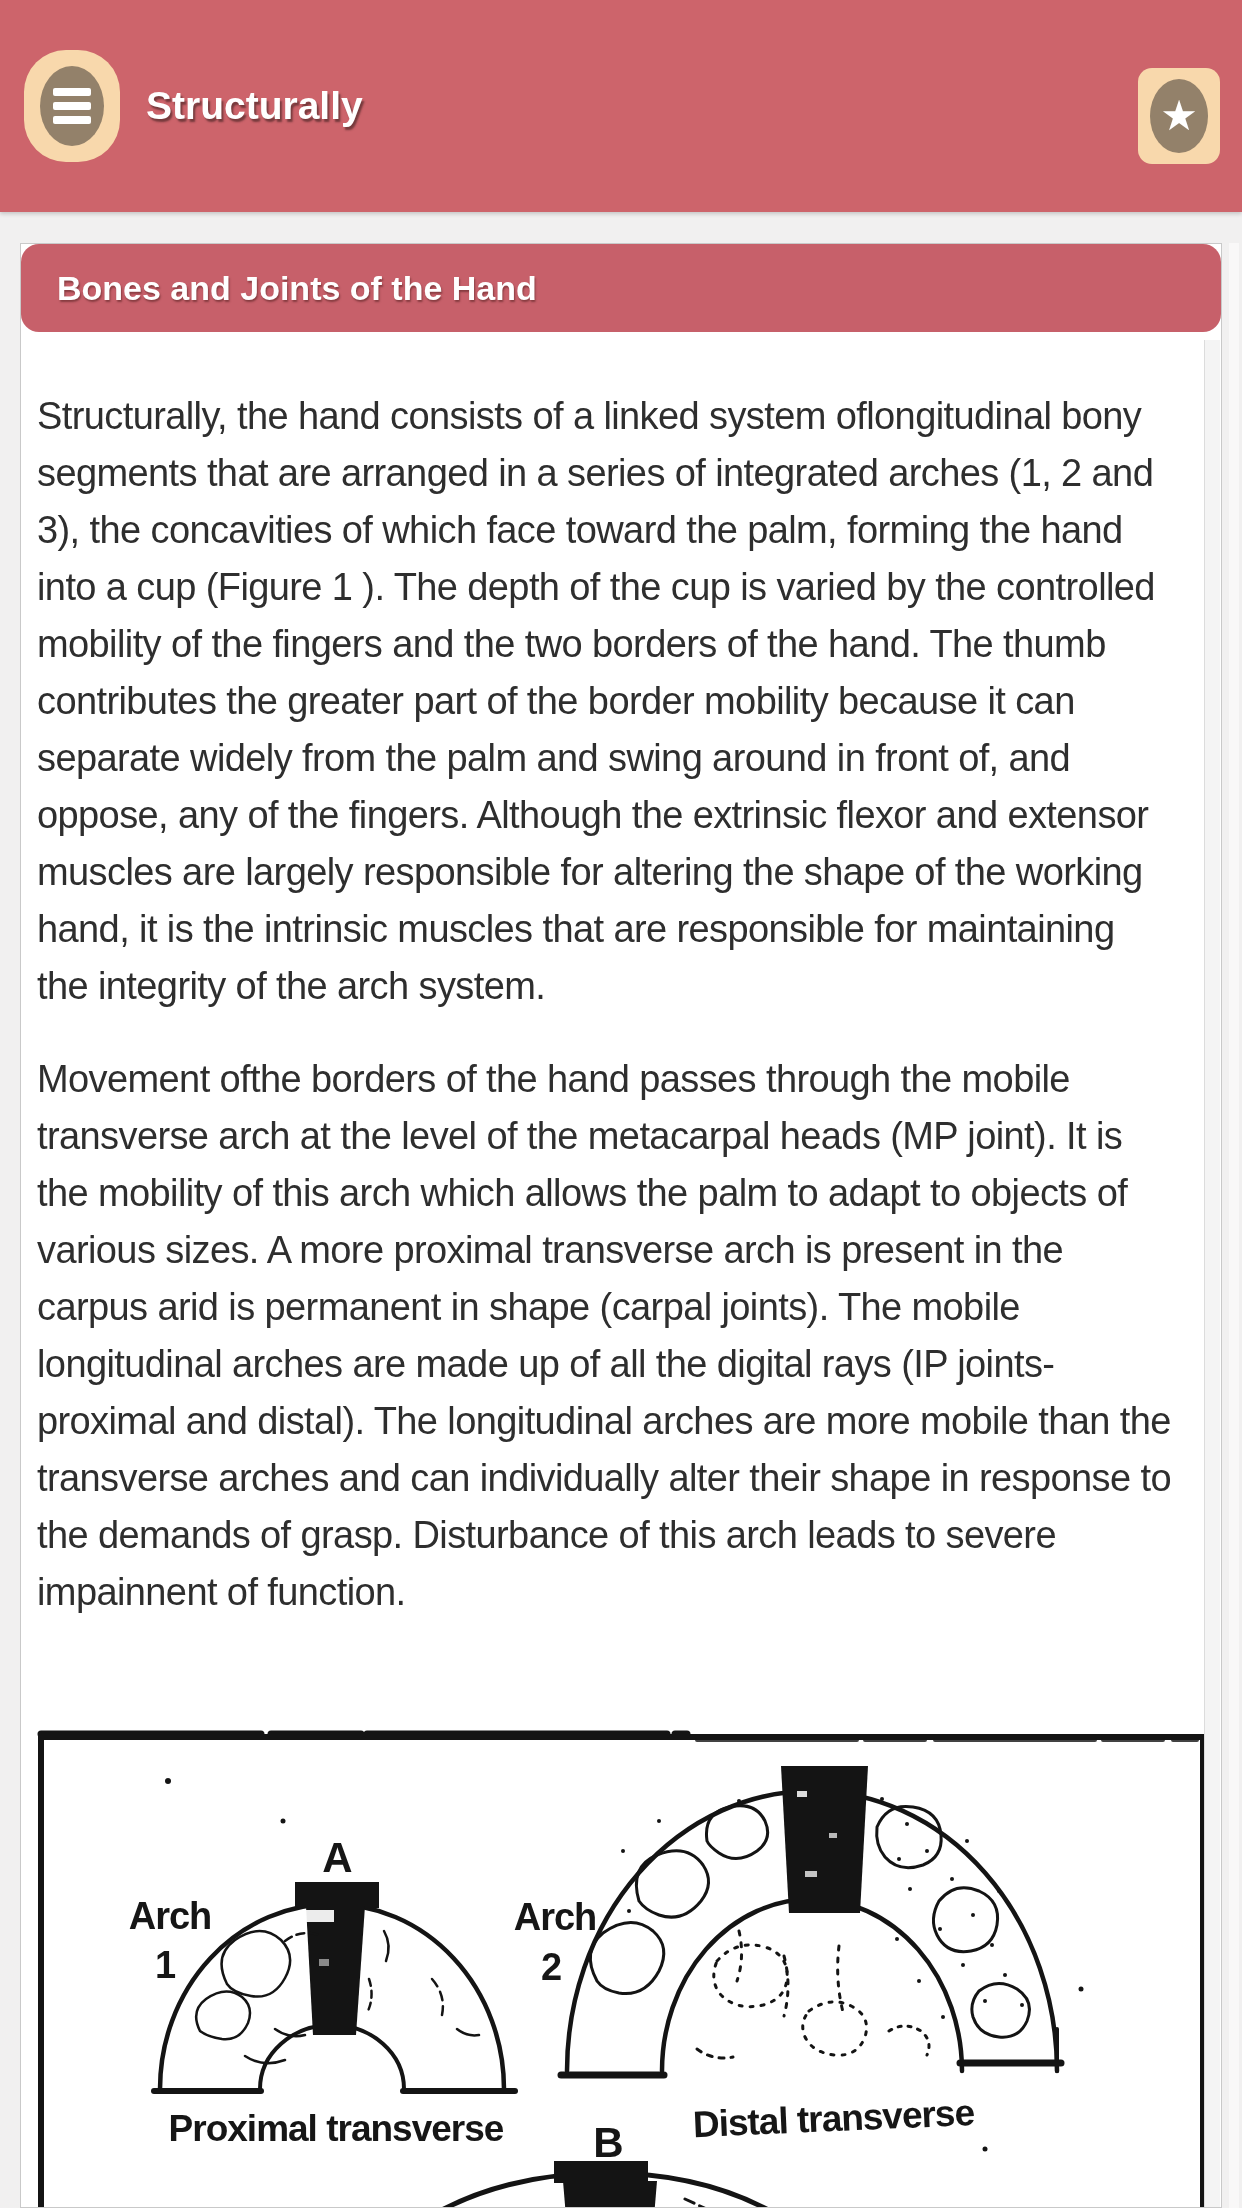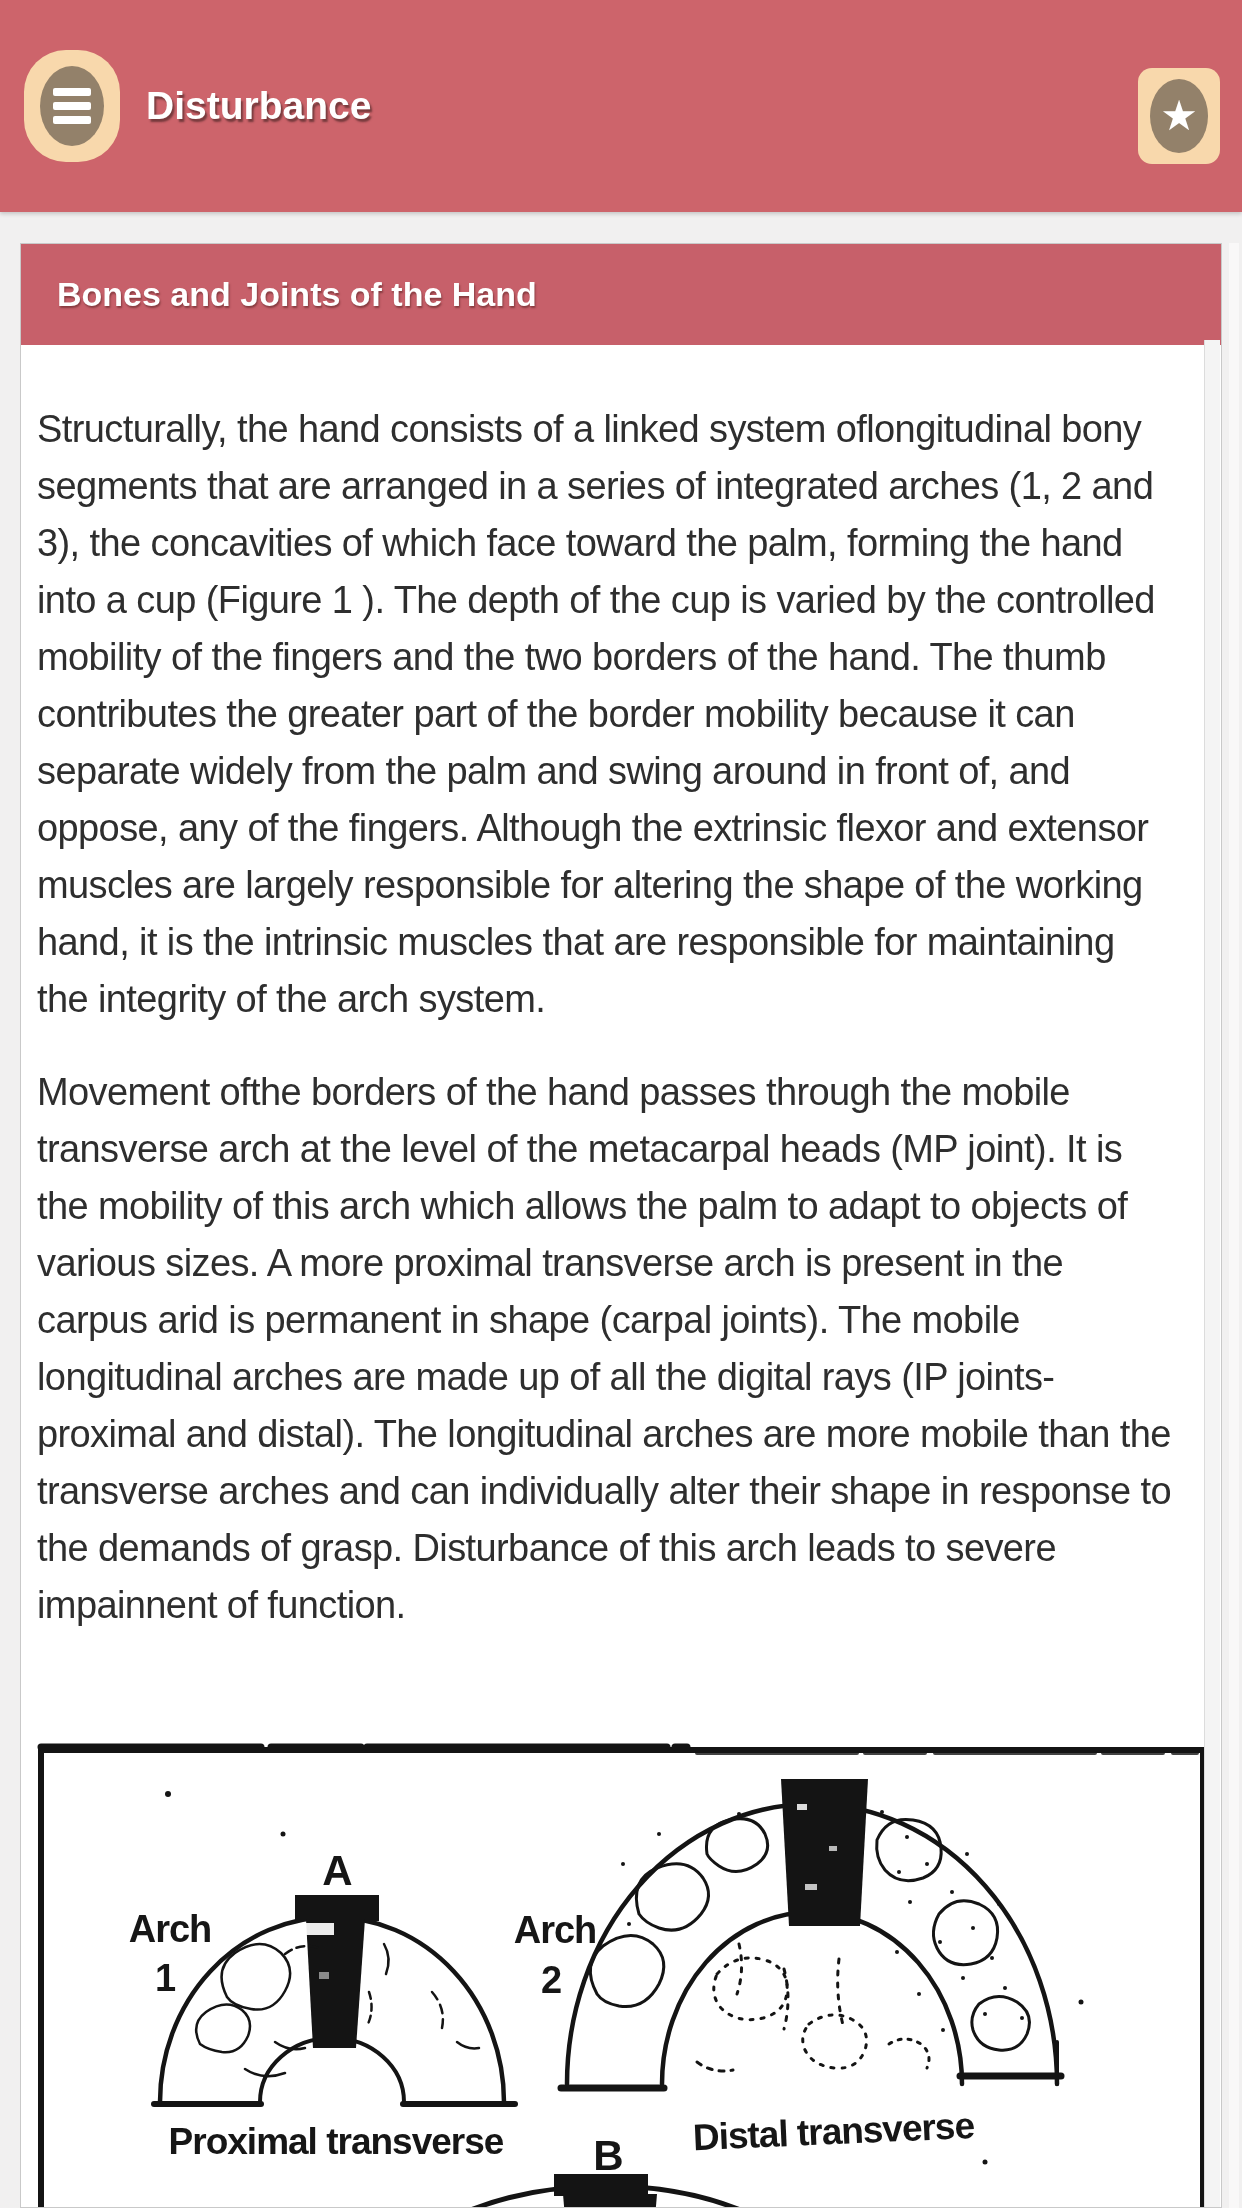--- a/index.html
+++ b/index.html
@@ -33,21 +33,21 @@
   .fav-oval{
     width:58px;height:74px;border-radius:50%;background:#93816a;color:#fff;
     display:flex;align-items:center;justify-content:center;font-size:42px;line-height:1;
   }
   
   .card{
     position:absolute;left:20px;top:243px;width:1202px;height:1965px;
     background:#fff;border:1px solid #c9c9c9;box-sizing:border-box;overflow:hidden;
   }
   .card-header{
-    height:101px;background:#c7606a;display:flex;align-items:center;
+    height:88px;background:#c7606a;display:flex;align-items:center;border-radius:18px;
   }
   .card-header h2{
     margin:0 0 0 36px;color:#fff;font-size:34px;font-weight:bold;
     text-shadow:1px 2px 2px rgba(80,30,30,.55);
   }
   .card-body{
     position:relative;padding:20px 42px 0 16px;color:#2e2e2e;
     font-size:38px;line-height:57px;letter-spacing:-0.6px;
   }
   .card-body p{margin:36px 8px 0 0;}
@@ -74,21 +74,21 @@
 <div class="screen">
 
   <header class="appbar">
     <button class="menu-btn">
       <span class="menu-oval">
         <span class="bar"></span>
         <span class="bar"></span>
         <span class="bar"></span>
       </span>
     </button>
-    <h1 class="app-title">Disturbance</h1>
+    <h1 class="app-title">Structurally</h1>
     <button class="fav-btn">
       <span class="fav-oval">★</span>
     </button>
   </header>
 
   <section class="card">
     <div class="card-header">
       <h2>Bones and Joints of the Hand</h2>
     </div>
     <div class="card-body">

